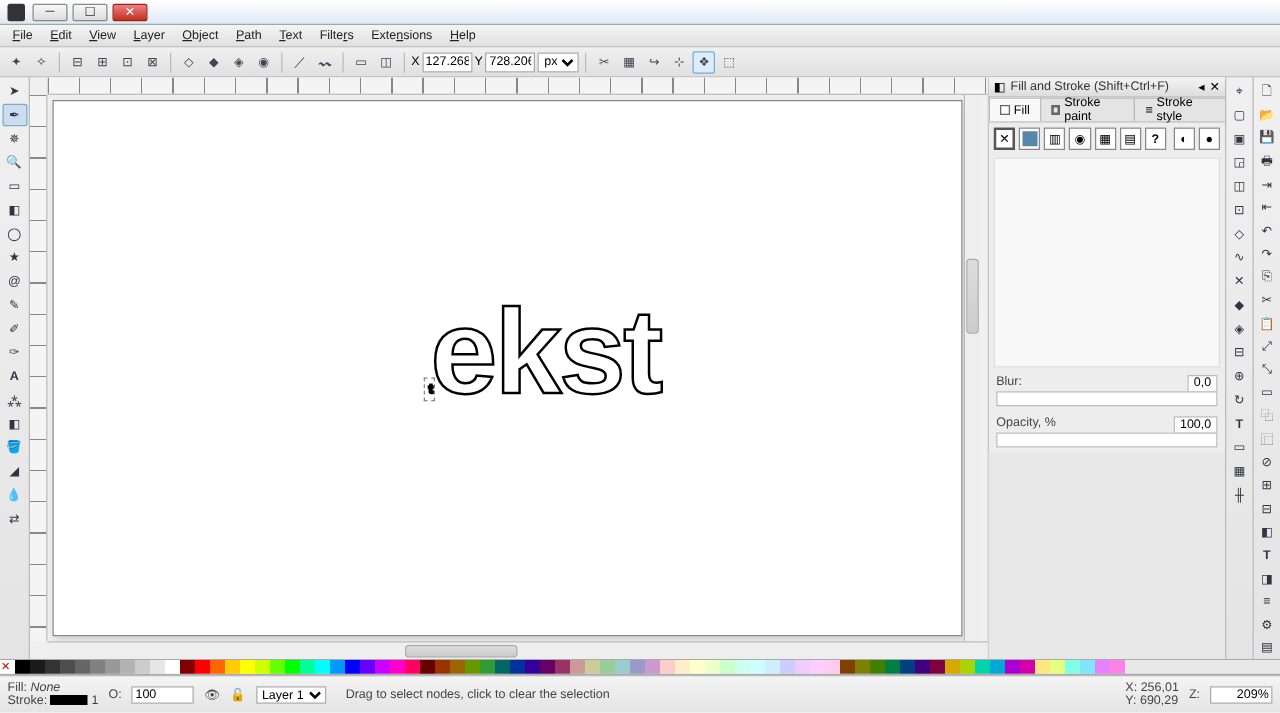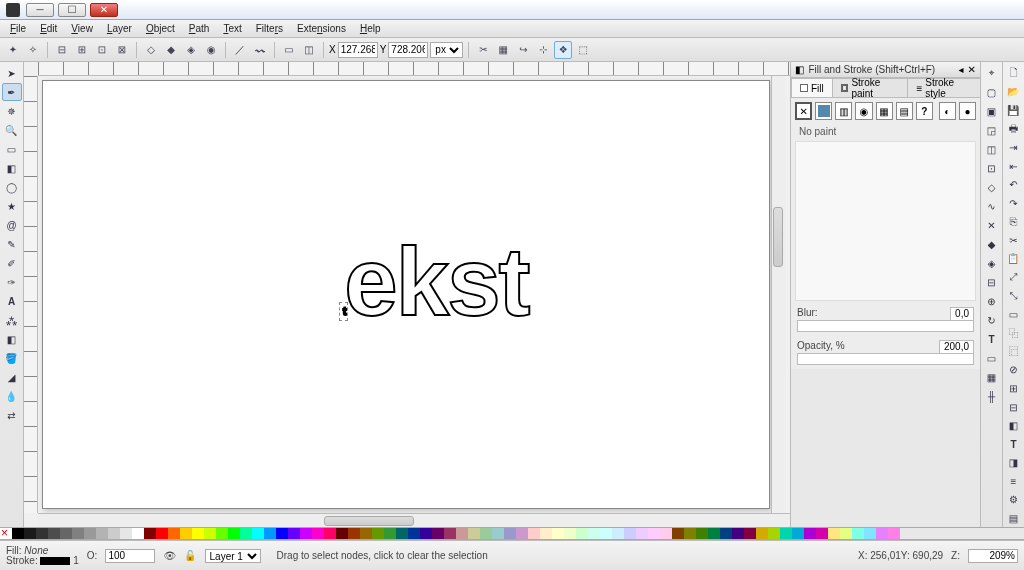--- a/index.html
+++ b/index.html
@@ -55,21 +55,21 @@
 .swatch { width:12px; height:12px;}
 .swatch.x { background:#fff; position:relative;}
 .swatch.x::after{content:"×"; position:absolute; left:1px; top:-2px; color:#c00; font-size:12px;}
 .statusbar { height:30px; background:linear-gradient(#f4f4f4,#e4e4e4); border-top:1px solid #bbb; display:flex; align-items:center; padding:0 6px; gap:8px; font-size:10px; color:#444;}
 .statusbar .lab { display:flex; flex-direction:column; line-height:10px;}
 .statusbar input { width:50px; height:14px; border:1px solid #aaa; background:#fff; padding:0 2px;}
 .statusbar select{ height:14px; border:1px solid #aaa; background:#fff;}
 .status-msg { flex:1; padding-left:8px;}
 .r-tools { width:22px; display:flex; flex-direction:column; gap:1px; background:linear-gradient(#f0f0f0,#e4e4e4); border-left:1px solid #bbb; align-items:center; padding-top:2px;}
 .sq{width:8px;height:8px;border:1px solid #666;}
-.stat-right{display:flex;line-height:10px;font-size:9px;color:#444;}
+.stat-right{display:flex;flex-direction:column;line-height:10px;font-size:9px;color:#444;}
 .zoomval{border:1px solid #aaa;background:#fff;padding:0 2px;height:14px;width:42px;text-align:right;}
 </style>
 </head>
 <body>
 
 <div class="titlebar">
   <div class="icon"></div>
   <div class="winbtns">
     <div class="winbtn">─</div>
     <div class="winbtn">☐</div>
@@ -198,29 +198,28 @@
       <div class="pbtn">◉</div>
       <div class="pbtn">▦</div>
       <div class="pbtn">▤</div>
       <div class="pbtn">
           <b>?</b>
         </div>
       <div style="flex:1"></div>
       <div class="pbtn">◐</div>
       <div class="pbtn">●</div>
     </div>
-    <div class="nopaint">No paint</div>
     <div class="panel-spacer"></div>
     <div class="slider-row">
       <span class="val">0,0</span>
       <label>Blur:</label>
       <div class="track"></div>
     </div>
     <div class="slider-row">
-      <span class="val">200,0</span>
+      <span class="val">100,0</span>
       <label>Opacity, %</label>
       <div class="track"></div>
     </div>
     <div style="flex:1;background:#e8e8e8"></div>
   </div>
 
   <div class="r-tools">
     <div class="tool">⌖</div>
     <div class="tool">▢</div>
     <div class="tool">▣</div>

